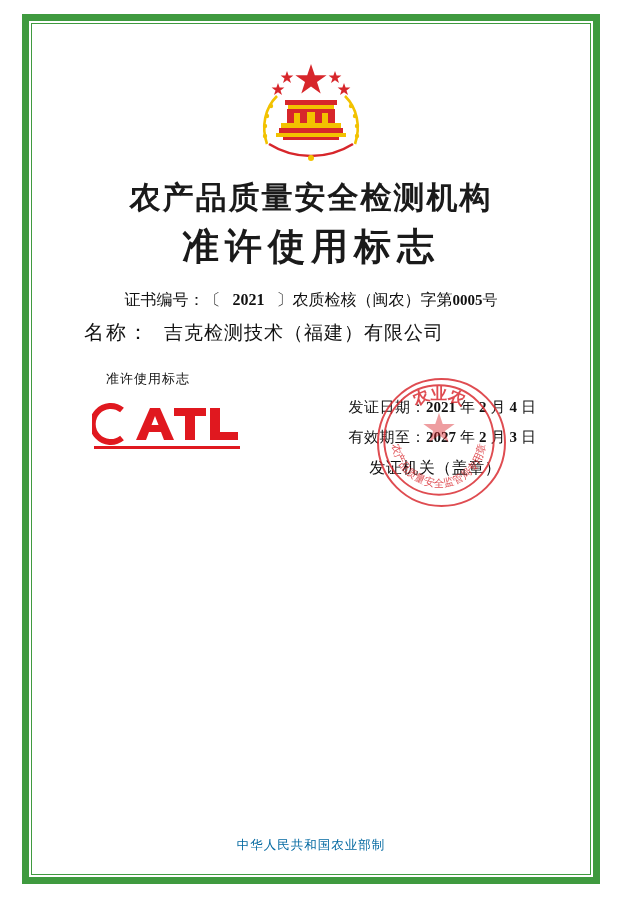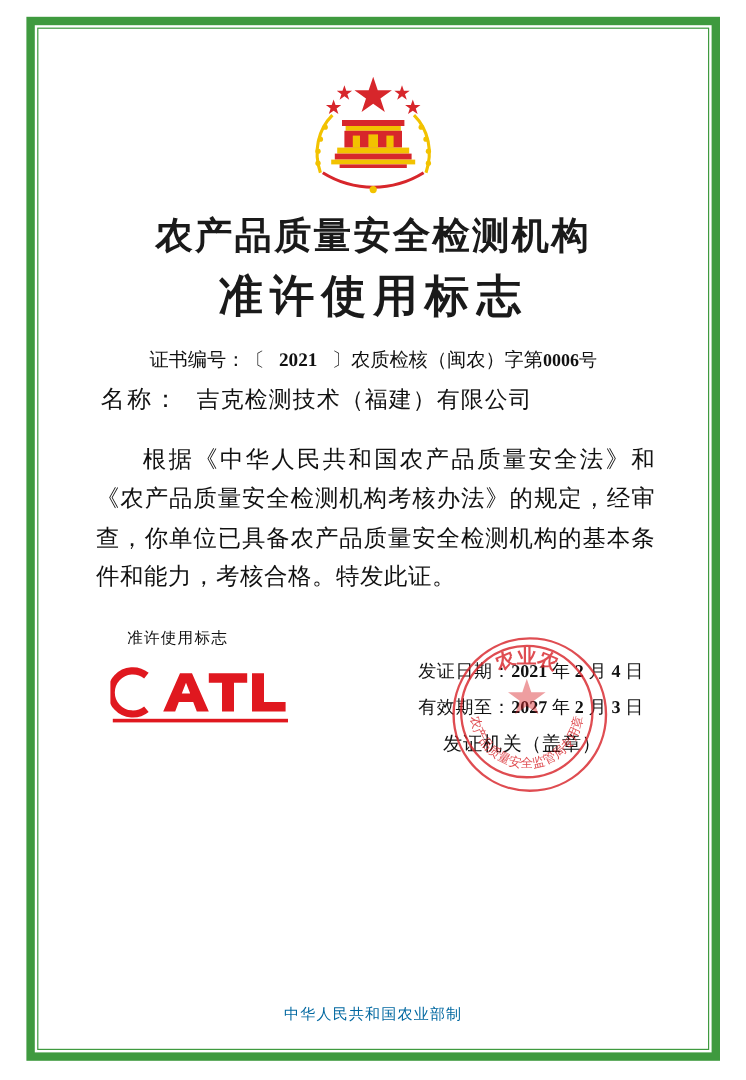--- a/index.html
+++ b/index.html
@@ -263,31 +263,30 @@
             <circle cx="64" cy="102" r="3"></circle>
           </g>
         </svg>
       </div>
     </div>
 
     <div class="title-main">农产品质量安全检测机构</div>
     <div class="title-sub">准许使用标志</div>
 
     <div class="cert-no-row">
-      <span class="bracket">证书编号：〔</span><span class="year">2021</span><span class="bracket">〕农质检核（闽农）字第</span><span class="tail">0006</span><span>号</span>
+      <span class="bracket">证书编号：〔</span><span class="year">2021</span><span class="bracket">〕农质检核（闽农）字第</span><span class="tail">0005</span><span>号</span>
     </div>
 
     <div class="field-row">
       <span class="field-label">名称：</span>
       <span class="field-value">吉克检测技术（福建）有限公司</span>
     </div>
 
 
     <div class="body-text">
-      <p class="indent">根据《中华人民共和国农产品质量安全法》和《农产品质量安全检测机构考核办法》的规定，经审查，你单位已具备农产品质量安全检测机构的基本条件和能力，考核合格。特发此证。</p>
     </div>
 
     <div class="lower">
 
       <div class="mark-label">准许使用标志</div>
 
       <div class="catl-logo">
         <svg viewBox="0 0 150 56" width="150" height="56" aria-hidden="true">
           <g fill="none" stroke="#e0181f" stroke-width="6">
             <path d="M30,14 A18,18 0 1,0 30,42"></path>

